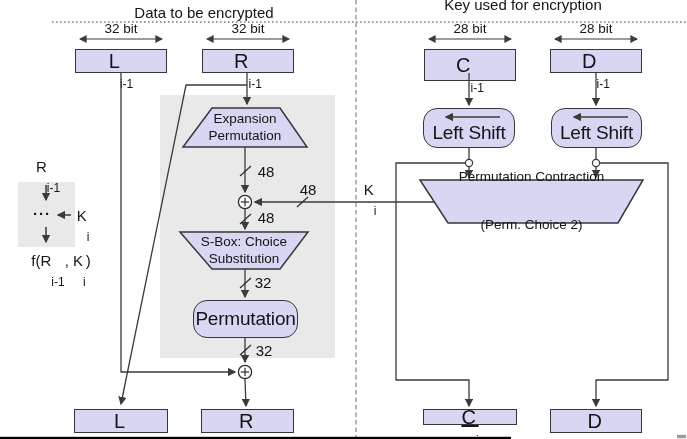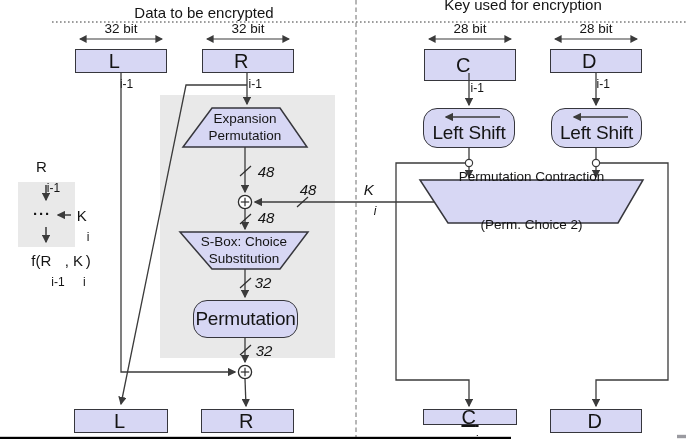--- a/index.html
+++ b/index.html
@@ -7,21 +7,21 @@
          font-family:"Liberation Sans",sans-serif;color:#141414;}
   .panel{position:absolute;background:var(--panel-gray,#e9e9e9);}
   svg.layer{position:absolute;left:0;top:0;pointer-events:none;}
   .box{position:absolute;background:var(--box-fill,#d7d7f4);border:1.5px solid var(--box-border,#36363c);
        box-sizing:border-box;display:flex;align-items:center;justify-content:center;}
   .reg{font-size:20px;}
   .reg .t, .lbl .t{line-height:1;white-space:nowrap;}
   .sub{font-size:12px;position:relative;top:20px;}
   .lbl{position:absolute;transform:translate(-50%,-50%);white-space:nowrap;font-size:13.5px;line-height:1;}
   .lbl.h{font-size:15px;}
-  .lbl.num{font-size:15px;font-style:italic;}
+  .lbl.num{font-size:15px;}
   .lbl.legend{font-size:15px;}
   .lbl.dots{font-size:15px;font-weight:bold;letter-spacing:1px;}
   .blocktext{position:absolute;display:flex;flex-direction:column;align-items:center;justify-content:center;
              text-align:center;font-size:13.5px;line-height:16.5px;}
   .bigtext{font-size:19px;letter-spacing:-0.2px;border-radius:14px;}
   .leftshift{padding-top:10px;}
 </style>
 </head>
 <body>
 

